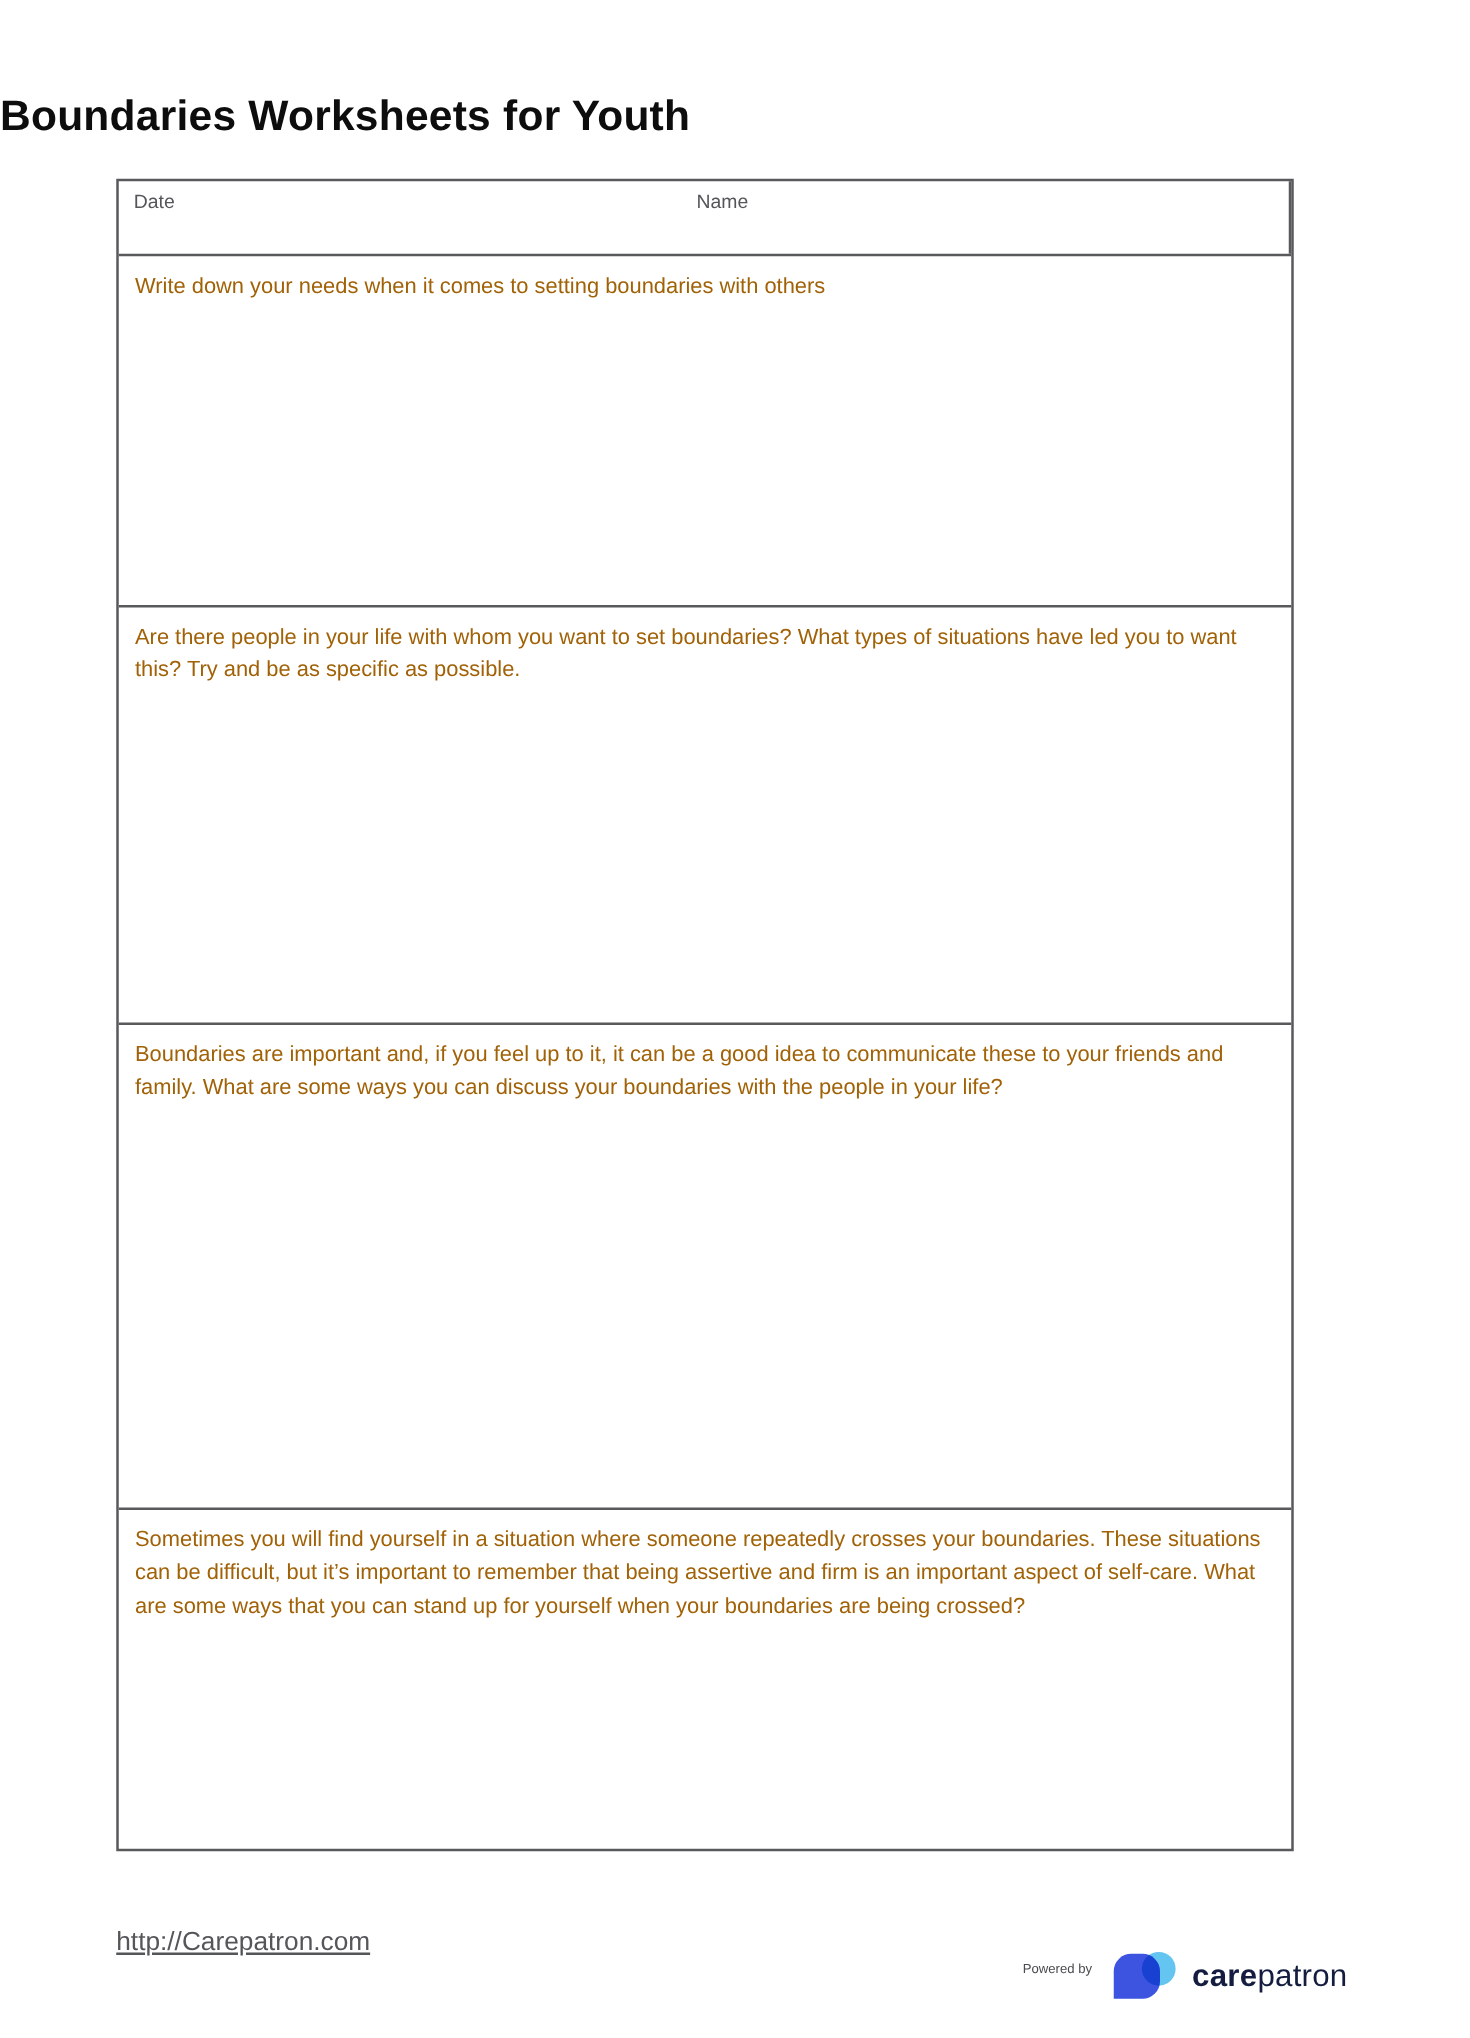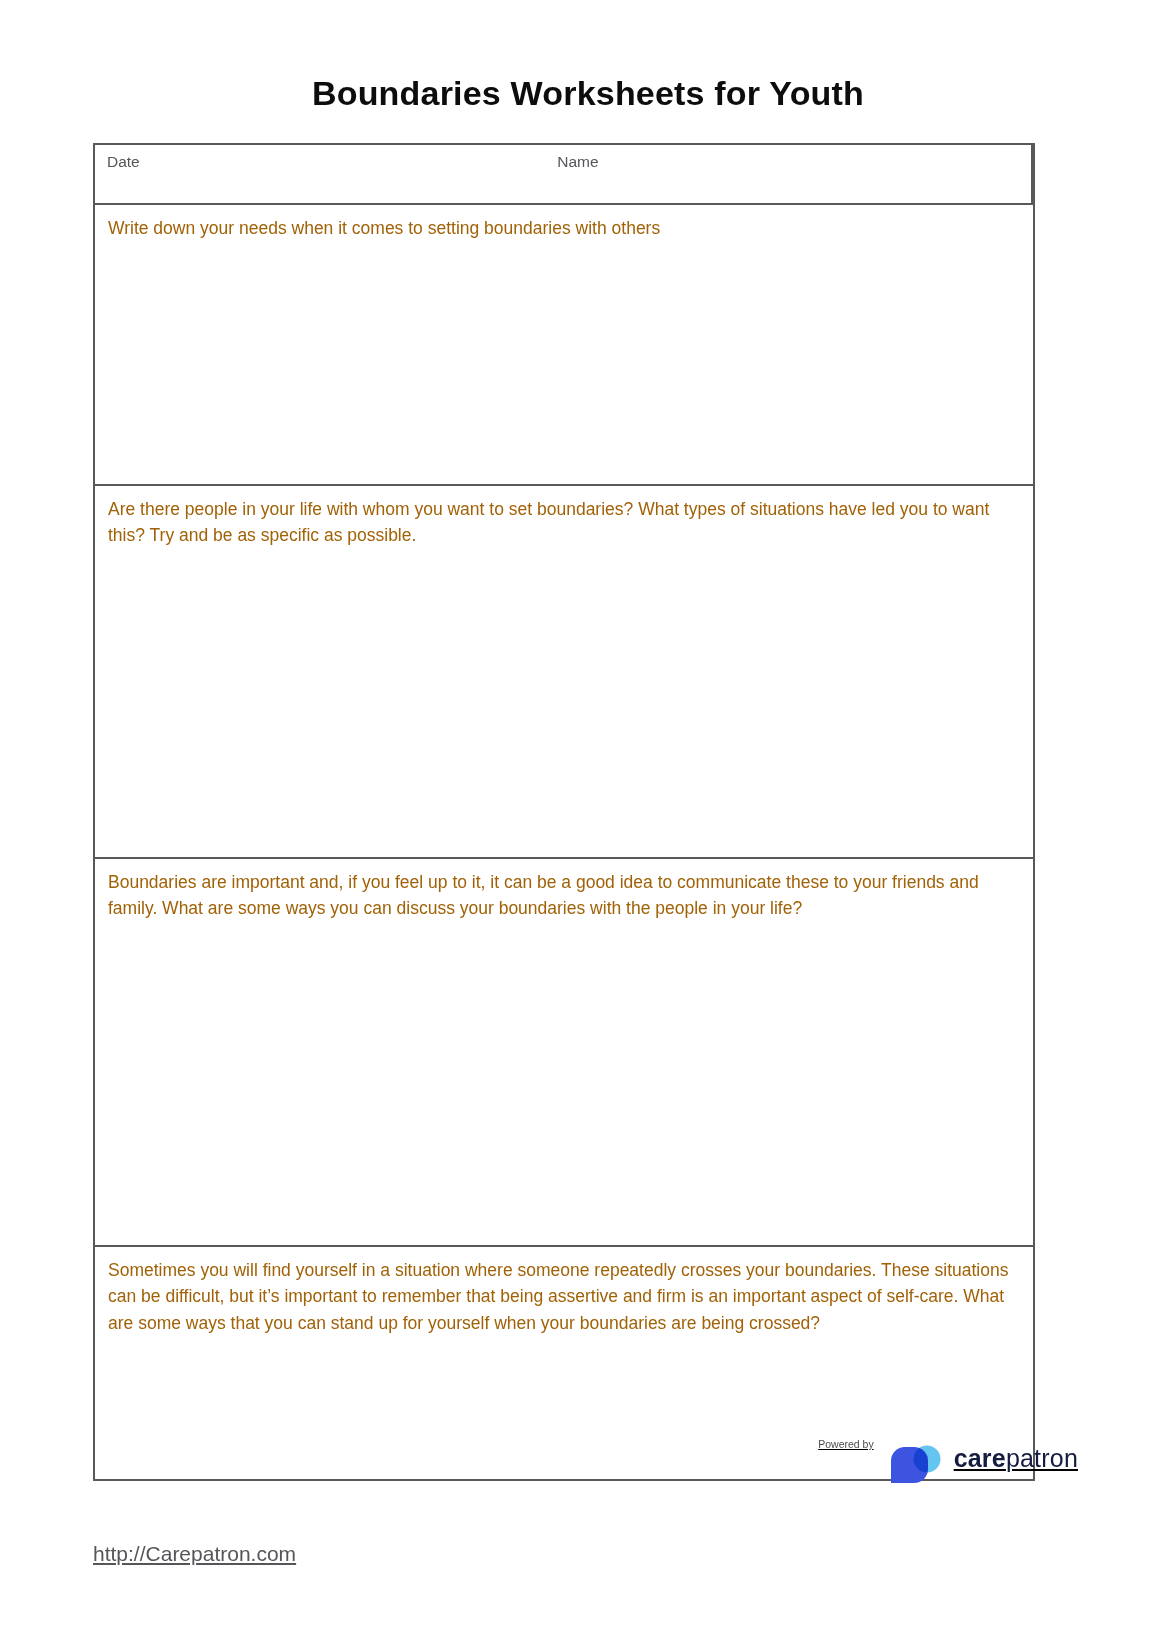--- a/index.html
+++ b/index.html
@@ -13,21 +13,21 @@
     width: 1176px;
     height: 1630px;
     background: #ffffff;
     overflow: hidden;
   }
   .page-title {
     position: absolute;
     top: 74px;
     left: 0;
     width: 100%;
-    text-align: center;
+    text-align: left;
     font-size: 34px;
     font-weight: bold;
     color: #0d0d0d;
     letter-spacing: 0.2px;
   }
   .worksheet-table {
     position: absolute;
     left: 93px;
     top: 143px;
     width: 942px;
@@ -66,41 +66,40 @@
     flex: 0 0 auto;
   }
   .section-row .prompt {
     padding: 10px 13px 0 13px;
     color: #a16207;
     font-size: 17.5px;
     line-height: 1.5;
   }
   .answer-area { flex: 1 1 auto; }
   .row-s1 { height: 281px; }
-  .row-s2 { height: 373px; align-items: center; }
+  .row-s2 { height: 334px; align-items: center; }
   .row-s3 { height: 388px; }
   .row-s4 { height: 338px; }
   .footer-link {
     position: absolute;
     left: 93px;
     top: 1498px;
     font-size: 21px;
     color: #55565a;
     text-decoration: underline;
     cursor: pointer;
     margin-top: 44px;
   }
   .powered-by-group {
     position: absolute;
     right: 98px;
-    top: 1444px;
+    top: 1560px;
     display: flex;
-    align-items: flex-start;
+    align-items: center;
     gap: 10px;
-    text-decoration: underline;
   }
   .powered-by-label {
     font-size: 10.5px;
     color: #4a4b4e;
     position: relative;
     top: -6px;
     margin-right: 6px;
   }
   .brand-logo-mark { display: block; }
   .brand-wordmark {

